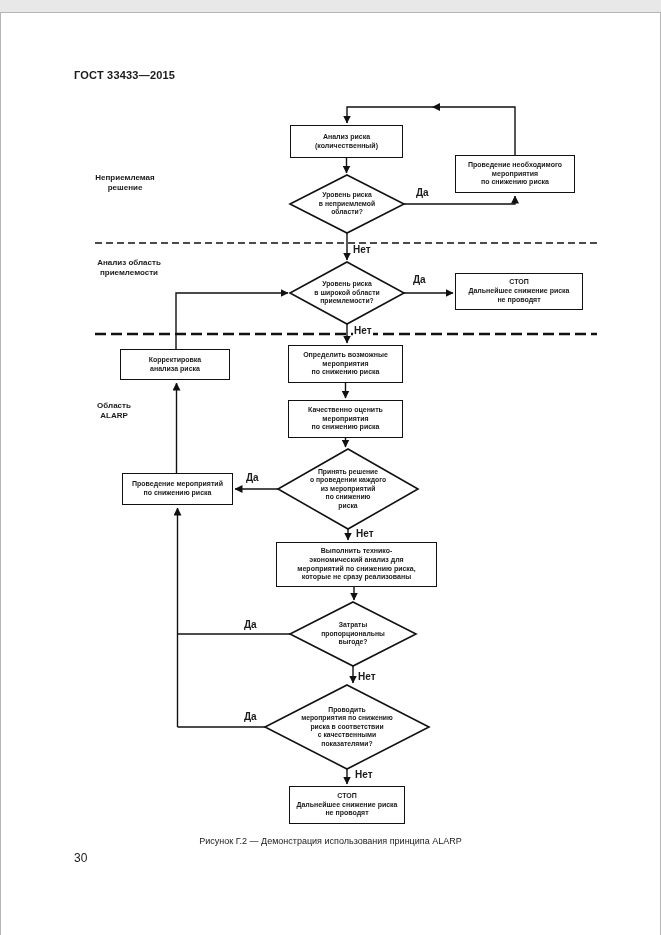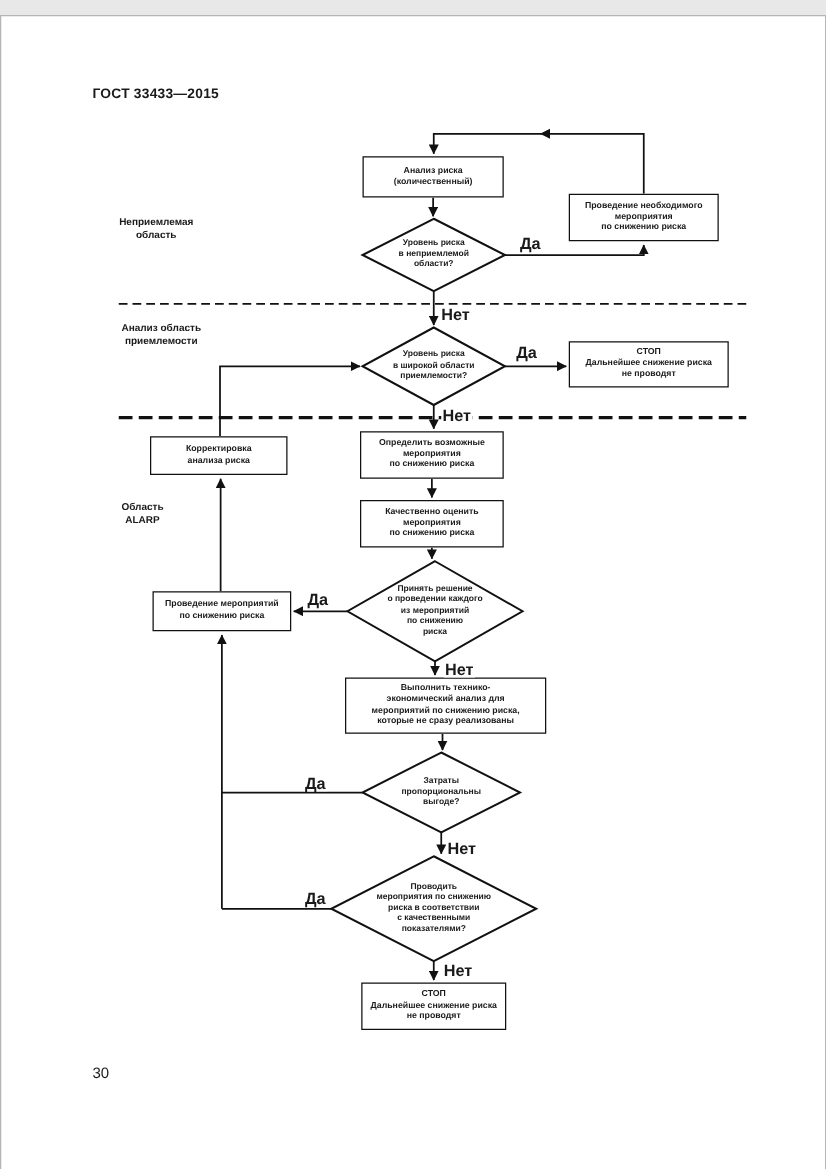--- a/index.html
+++ b/index.html
@@ -15,21 +15,21 @@
   .region-label{font-size:8px;font-weight:bold;text-align:center;white-space:pre-line;line-height:1.25;}
   .node{
     background:#fff;border:1.6px solid #111;display:flex;align-items:center;justify-content:center;
     text-align:center;font-size:7px;font-weight:bold;line-height:1.28;white-space:pre-line;
     box-sizing:border-box;padding:1px 2px;z-index:3;
   }
   .dtext{
     display:flex;align-items:center;justify-content:center;text-align:center;
     font-size:6.8px;font-weight:bold;line-height:1.25;white-space:pre-line;z-index:4;pointer-events:none;
   }
-  .edge-label{font-size:13px;font-weight:bold;z-index:5;background:#fff;padding:0 1px;line-height:1;}
+  .edge-label{font-size:10px;font-weight:bold;z-index:5;background:#fff;padding:0 1px;line-height:1;}
   svg.wires{position:absolute;left:0;top:0;z-index:2;}
 </style>
 </head>
 <body>
 
 <div class="page">
 
   <div class="abs hdr" style="left:74px;top:57px;">ГОСТ 33433—2015</div>
 
   <svg class="wires" width="661" height="935">
@@ -84,21 +84,21 @@
     <g fill="#ffffff" stroke="#111" stroke-width="1.6">
       <polygon points="347,163 404,192 347,221 290,192"></polygon>
       <polygon points="347,250 404,281 347,312 290,281"></polygon>
       <polygon points="348,437 418,477 348,517 278,477"></polygon>
       <polygon points="353,590 416,622 353,654 290,622"></polygon>
       <polygon points="347,673 429,715 347,757 265,715"></polygon>
     </g>
   </svg>
 
   <div class="abs region-label" style="left:79px;top:161px;width:92px;">Неприемлемая
-область</div>
+решение</div>
   <div class="abs region-label" style="left:83px;top:246px;width:92px;">Анализ область
 приемлемости</div>
   <div class="abs region-label" style="left:68px;top:389px;width:92px;">Область
 ALARP</div>
 
   <div class="abs node" style="left:290px;top:113px;width:113px;height:33px;">Анализ риска
 (количественный)</div>
   <div class="abs node" style="left:455px;top:143px;width:120px;height:38px;">Проведение необходимого
 мероприятия
 по снижению риска</div>
@@ -147,15 +147,16 @@
   <div class="abs edge-label" style="left:352px;top:233px;">Нет</div>
   <div class="abs edge-label" style="left:412px;top:263px;">Да</div>
   <div class="abs edge-label" style="left:353px;top:314px;">Нет</div>
   <div class="abs edge-label" style="left:245px;top:461px;">Да</div>
   <div class="abs edge-label" style="left:355px;top:517px;">Нет</div>
   <div class="abs edge-label" style="left:243px;top:608px;">Да</div>
   <div class="abs edge-label" style="left:357px;top:660px;">Нет</div>
   <div class="abs edge-label" style="left:243px;top:700px;">Да</div>
   <div class="abs edge-label" style="left:354px;top:758px;">Нет</div>
 
+  <div class="abs caption" style="left:0;right:0;top:824px;">Рисунок Г.2 — Демонстрация использования принципа ALARP</div>
   <div class="abs pageno" style="left:74px;top:839px;">30</div>
 
 </div>
 
 </body></html>

